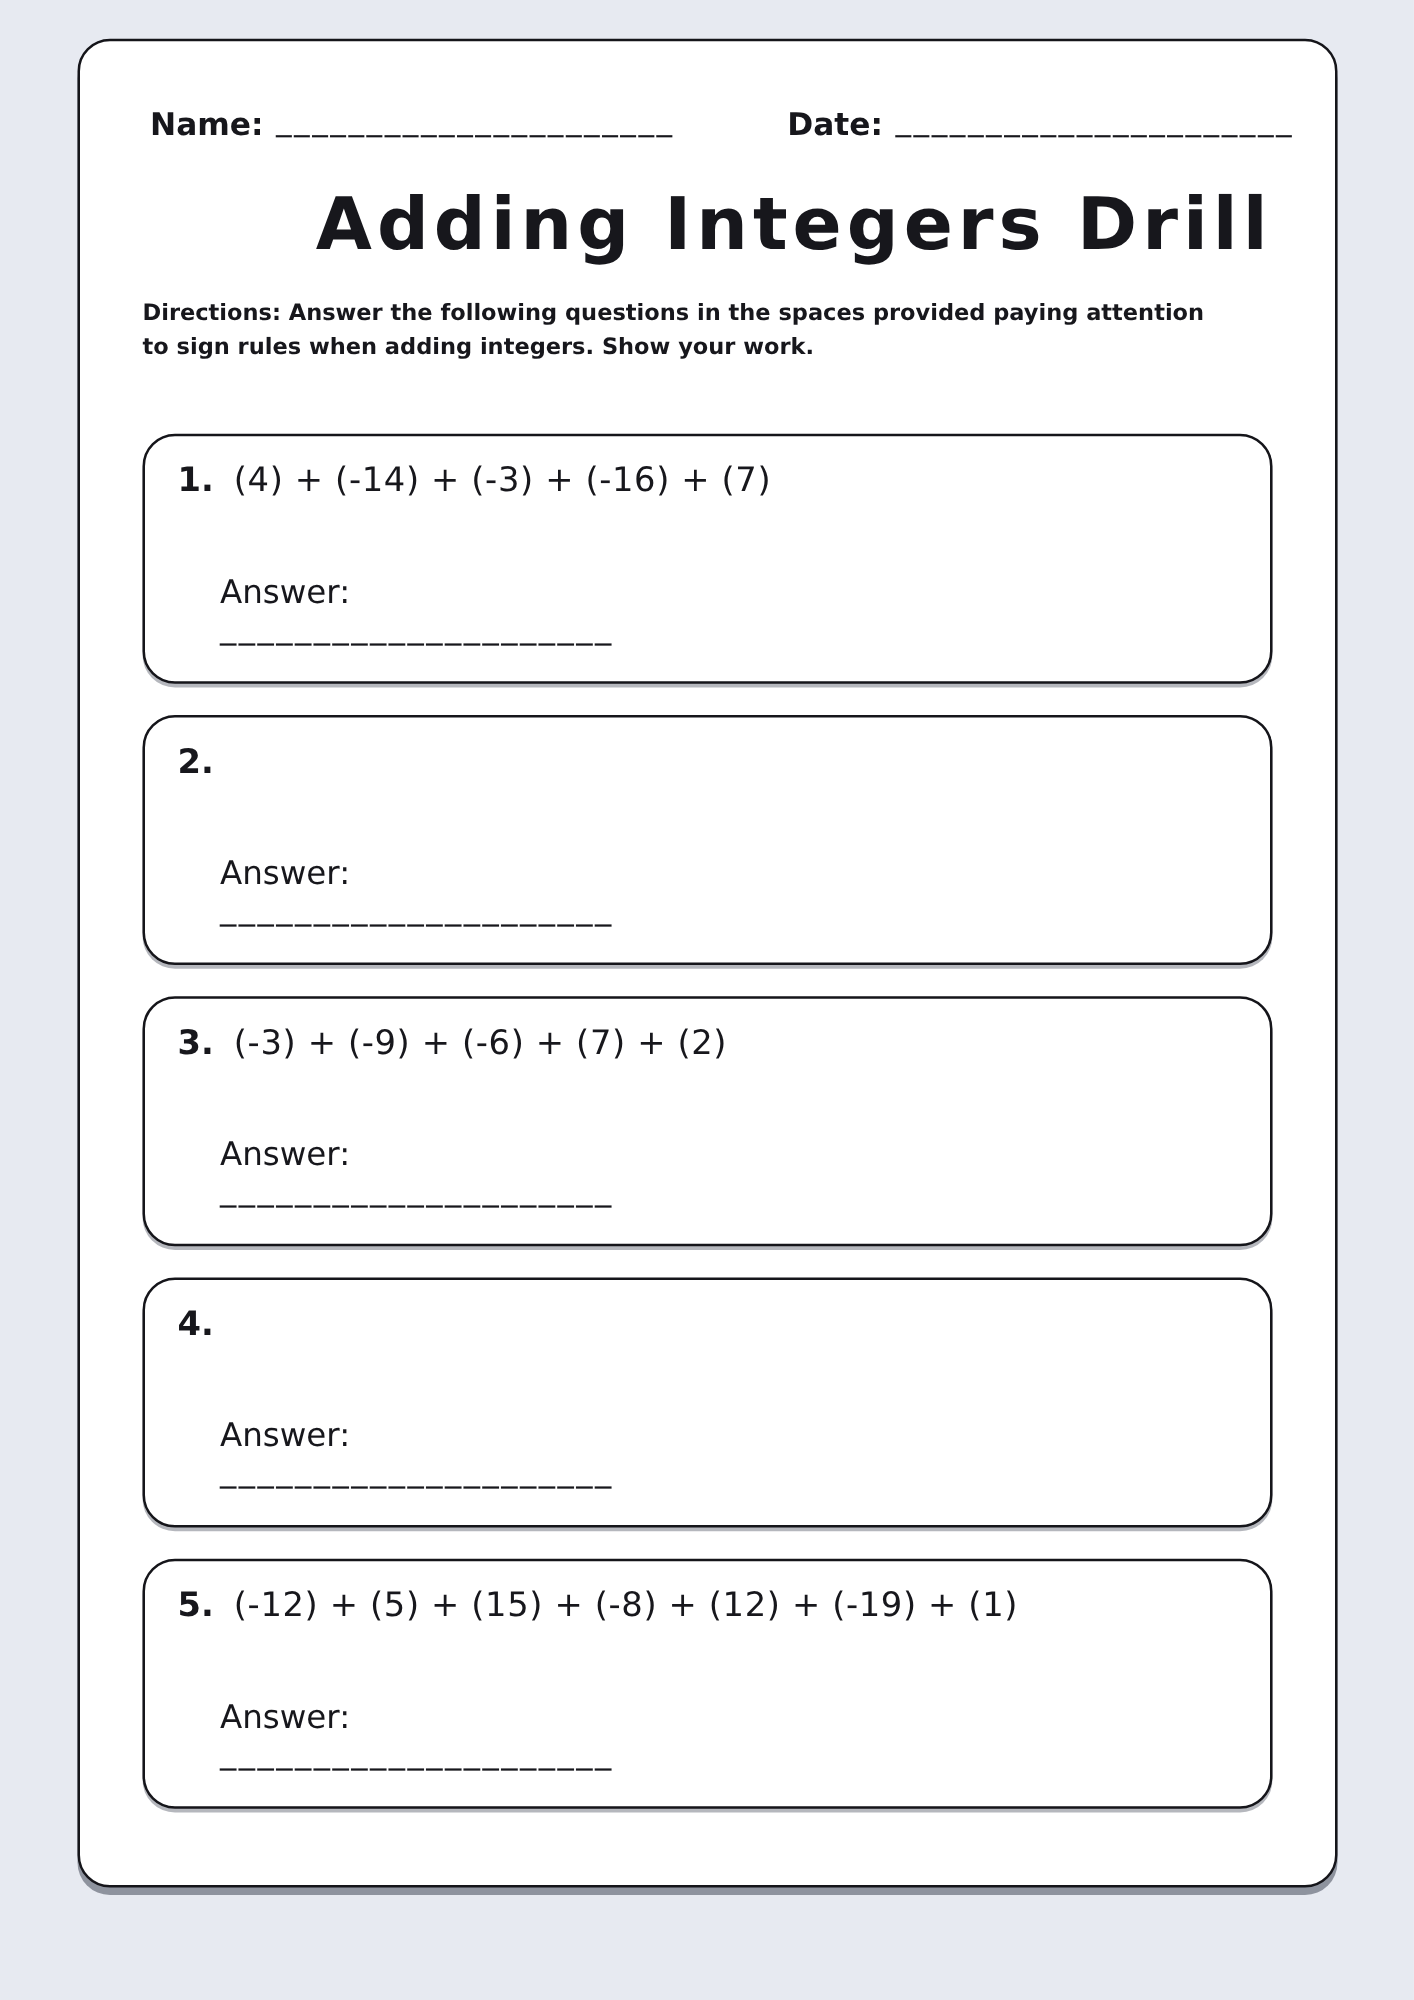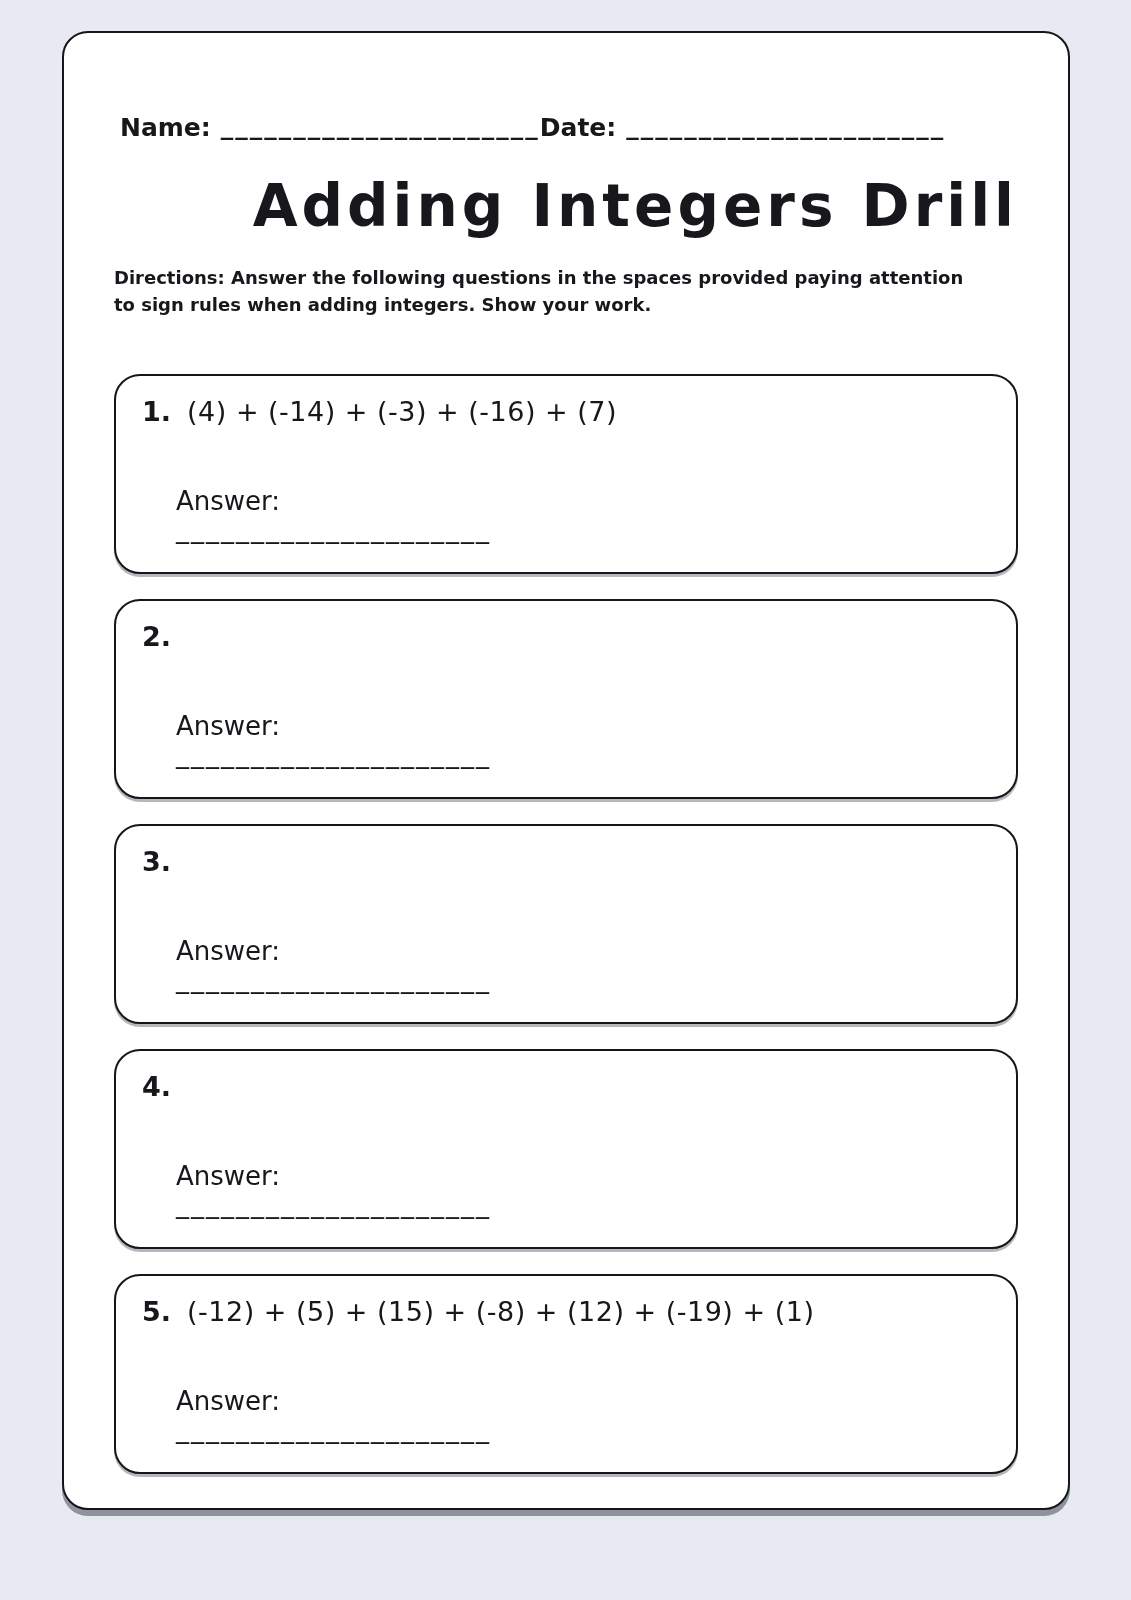--- a/index.html
+++ b/index.html
@@ -20,37 +20,38 @@
   .paper {
     position: absolute;
     left: 62px;
     top: 31px;
     width: 1008px;
     height: 1479px;
     background: var(--paper);
     border: 2px solid #15151a;
     border-radius: 26px;
     box-shadow: 0 6px 0 rgba(70, 75, 90, 0.55);
-    padding: 80px 50px 0 50px;
+    padding: 52px 50px 0 50px;
   }
   .header-row {
     display: flex;
     align-items: baseline;
     margin-left: 6px;
     font-size: 25px;
     font-weight: 700;
   }
   .field-group { display: flex; align-items: baseline; white-space: nowrap; }
-  .field-group.date { }
+  .field-group.date { margin-left: 90px; }
   .field-label { margin-right: 10px; }
   .blank-line {
     font-weight: 700;
     letter-spacing: 2px;
     position: relative;
     top: -2px;
+    font-family: Liberation Serif, serif;
   }
   .title {
     text-align: right;
     font-size: 58px;
     font-weight: 700;
     letter-spacing: 4px;
     margin: 30px 0 24px 0;
     white-space: nowrap;
   }
   .directions {
@@ -131,20 +132,21 @@
     </div>
     <div class="answer-row">
       <span class="answer-label">Answer:</span>
       <span class="answer-line">_____________________</span>
     </div>
   </div>
 
   <div class="qbox">
     <div class="qtop">
       <span class="qnum">3.</span>
+      <span class="qexpr">(-3) + (-9) + (-6) + (7) + (2)</span>
     </div>
     <div class="answer-row">
       <span class="answer-label">Answer:</span>
       <span class="answer-line">_____________________</span>
     </div>
   </div>
 
   <div class="qbox">
     <div class="qtop">
       <span class="qnum">4.</span>

